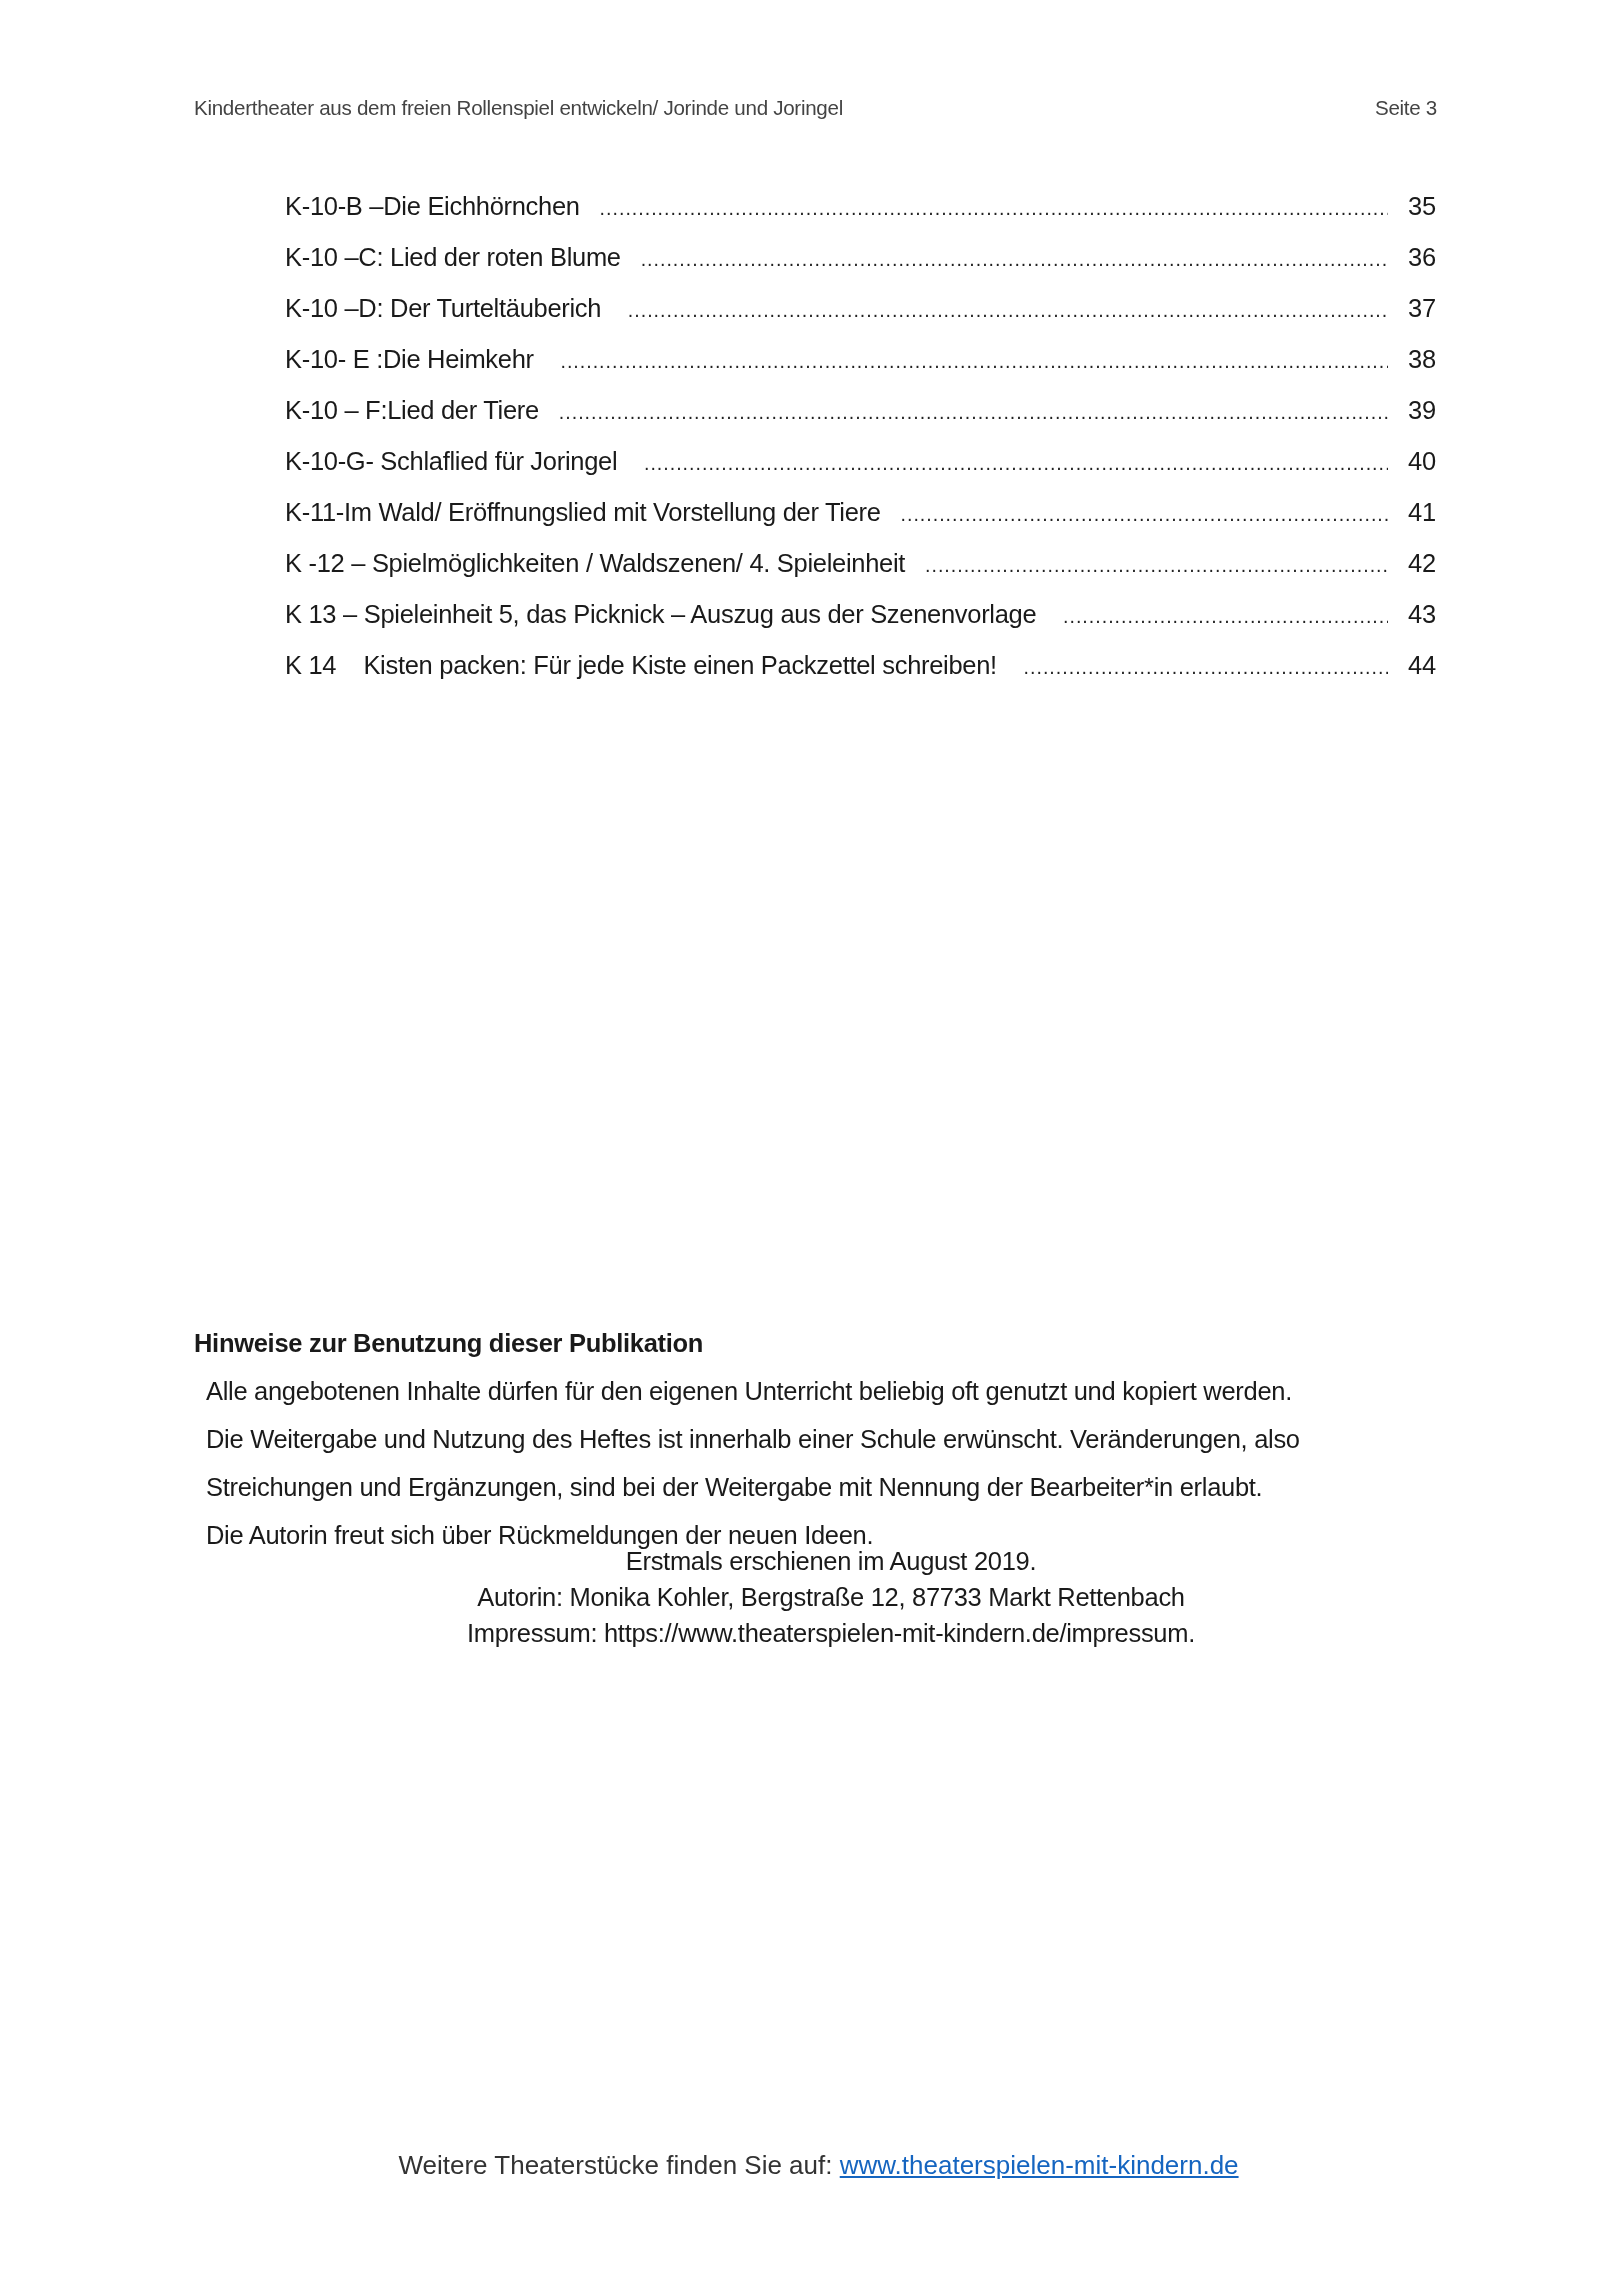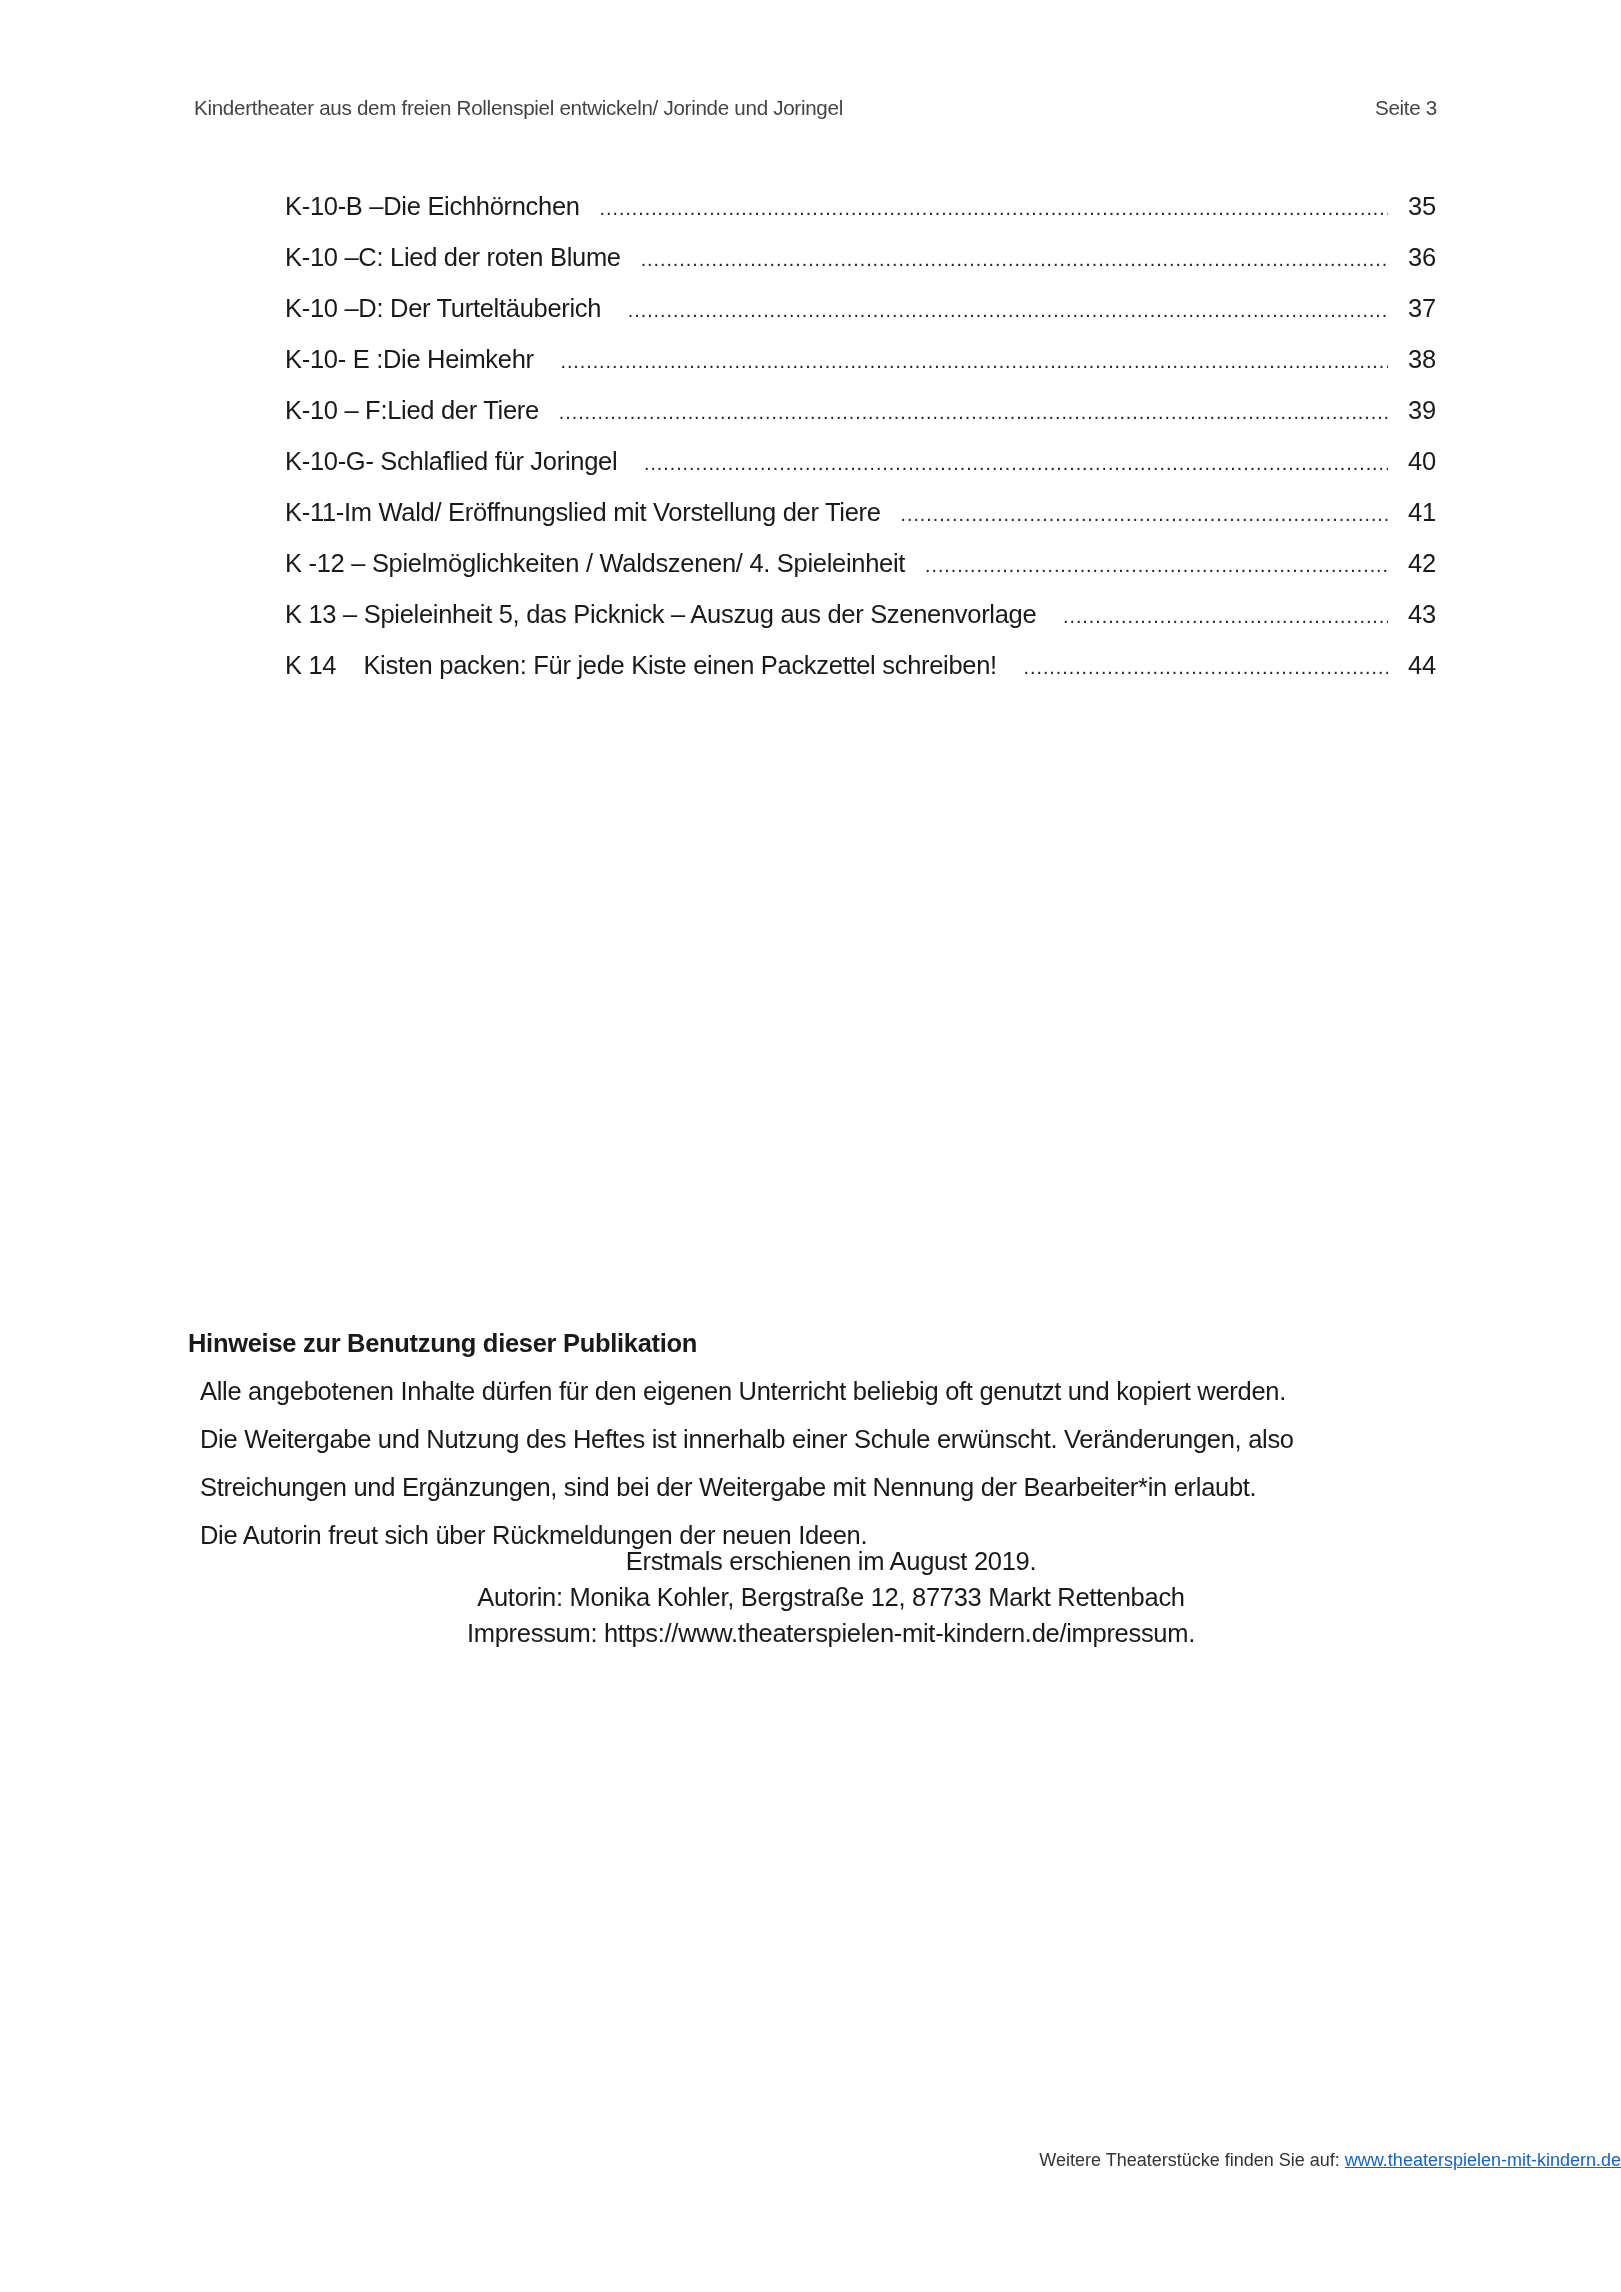--- a/index.html
+++ b/index.html
@@ -4,26 +4,26 @@
 <style>
   html, body { margin:0; padding:0; background:#fff; }
   body { width:1621px; height:2293px; position:relative; font-family:"Liberation Sans", sans-serif; color:#1a1a1a; }
   .header { position:absolute; top:96px; left:194px; right:184px; display:flex; justify-content:space-between; font-size:20.6px; color:#444; letter-spacing:-0.3px; }
   .toc { position:absolute; top:192px; left:285px; width:1152px; }
   .toc-row { display:flex; align-items:baseline; height:51px; font-size:25.5px; letter-spacing:-0.3px;gap:16px; }
   .toc-title { white-space:pre; }
   .toc-dots { flex:1; overflow:hidden; white-space:nowrap; margin:0 3.9px; color:#222; }
   .toc-dots::after { content:"................................................................................................................................................................................................................................................"; letter-spacing:1px; font-size:19.6px; }
   .toc-page { min-width:29px; }
-  .notes { position:absolute; top:1325px; left:188px; width:1274px; font-size:25.5px; line-height:36px; letter-spacing:-0.3px; }
+  .notes { position:absolute; top:1325px; left:194px; width:1274px; font-size:25.5px; line-height:36px; letter-spacing:-0.3px; }
   .notes h2 { font-size:25.5px; font-weight:bold; margin:0; line-height:36px; }
   .notes p { margin:12px; }
   .pub { position:absolute; top:1543px; left:194px; width:1274px; font-size:25.5px; line-height:36px; letter-spacing:-0.3px;text-align:center; }
   .pub p { margin:0; }
-  .footer { position:absolute; top:2150px; left:16px; right:0; text-align:right; font-size:18px; color:#333; }
+  .footer { position:absolute; top:2150px; left:16px; right:0; text-align:center; font-size:26px; color:#333; }
   .footer a { color:#1565c0; text-decoration:underline; }
 </style>
 </head>
 <body>
 
 <div class="header">
   <span>Kindertheater aus dem freien Rollenspiel entwickeln/ Jorinde und Joringel</span>
   <span>Seite 3</span>
 </div>
 

